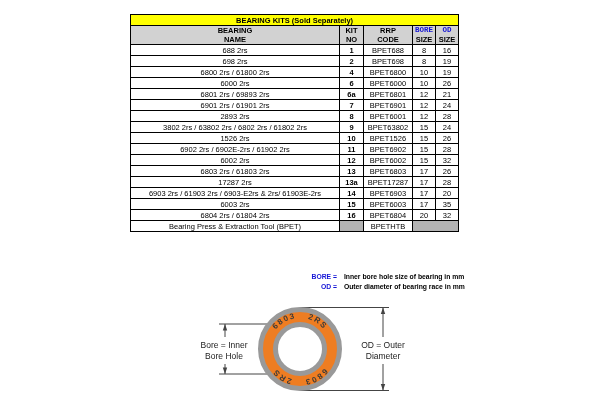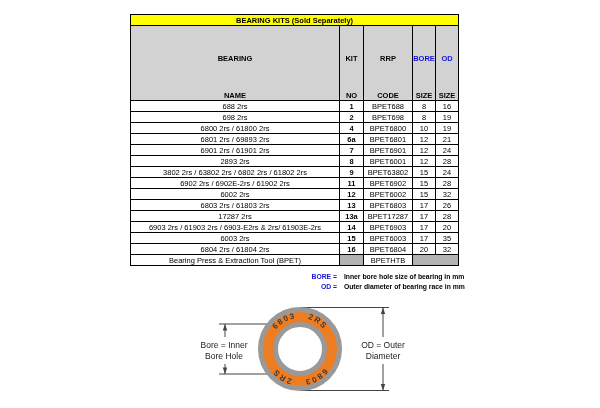--- a/index.html
+++ b/index.html
@@ -19,22 +19,22 @@
     font-size:7.5px; line-height:9px; height:10px;
     text-align:center; vertical-align:middle;
     padding:0; overflow:hidden; white-space:nowrap; color:#000;
   }
   td.title-cell {
     background:#FFFF00; font-weight:bold; font-size:8px; height:12px; line-height:12px;
   }
   td.header-cell {
     background:#D2D2D2; font-weight:bold; font-size:7px; line-height:10px; height:22px;
   }
-  .hdr-line { display:block;margin-top:28px; }
-  .blue { color:#1414D6; }
+  .hdr-line { display:block; }
+  .blue { color:#1414D6;font-family:Liberation Mono, monospace; }
   td.col-kit { font-weight:bold; }
   td.gray-cell { background:#B3B3B3; }
 
   
   .legend { position:absolute; left:130px; top:272px; width:328px; }
   .legend-line { font-size:6.8px; line-height:9.5px; font-weight:bold; white-space:nowrap; }
   .legend-term { display:inline-block; width:207px; text-align:right; color:#1414D6; }
   .legend-desc { display:inline-block; margin-left:5px; color:#000; }
 
   
@@ -100,20 +100,27 @@
           <td class="col-od">19</td>
         </tr>
         <tr>
           <td class="col-name">6800 2rs / 61800 2rs</td>
           <td class="col-kit">4</td>
           <td class="col-rrp">BPET6800</td>
           <td class="col-bore">10</td>
           <td class="col-od">19</td>
         </tr>
         <tr>
+          <td class="col-name">6000 2rs</td>
+          <td class="col-kit">6</td>
+          <td class="col-rrp">BPET6000</td>
+          <td class="col-bore">10</td>
+          <td class="col-od">26</td>
+        </tr>
+        <tr>
           <td class="col-name">6801 2rs / 69893 2rs</td>
           <td class="col-kit">6a</td>
           <td class="col-rrp">BPET6801</td>
           <td class="col-bore">12</td>
           <td class="col-od">21</td>
         </tr>
         <tr>
           <td class="col-name">6901 2rs / 61901 2rs</td>
           <td class="col-kit">7</td>
           <td class="col-rrp">BPET6901</td>
@@ -126,20 +133,27 @@
           <td class="col-rrp">BPET6001</td>
           <td class="col-bore">12</td>
           <td class="col-od">28</td>
         </tr>
         <tr>
           <td class="col-name">3802 2rs / 63802 2rs / 6802 2rs / 61802 2rs</td>
           <td class="col-kit">9</td>
           <td class="col-rrp">BPET63802</td>
           <td class="col-bore">15</td>
           <td class="col-od">24</td>
+        </tr>
+        <tr>
+          <td class="col-name">1526 2rs</td>
+          <td class="col-kit">10</td>
+          <td class="col-rrp">BPET1526</td>
+          <td class="col-bore">15</td>
+          <td class="col-od">26</td>
         </tr>
         <tr>
           <td class="col-name">6902 2rs / 6902E-2rs / 61902 2rs</td>
           <td class="col-kit">11</td>
           <td class="col-rrp">BPET6902</td>
           <td class="col-bore">15</td>
           <td class="col-od">28</td>
         </tr>
         <tr>
           <td class="col-name">6002 2rs</td>

